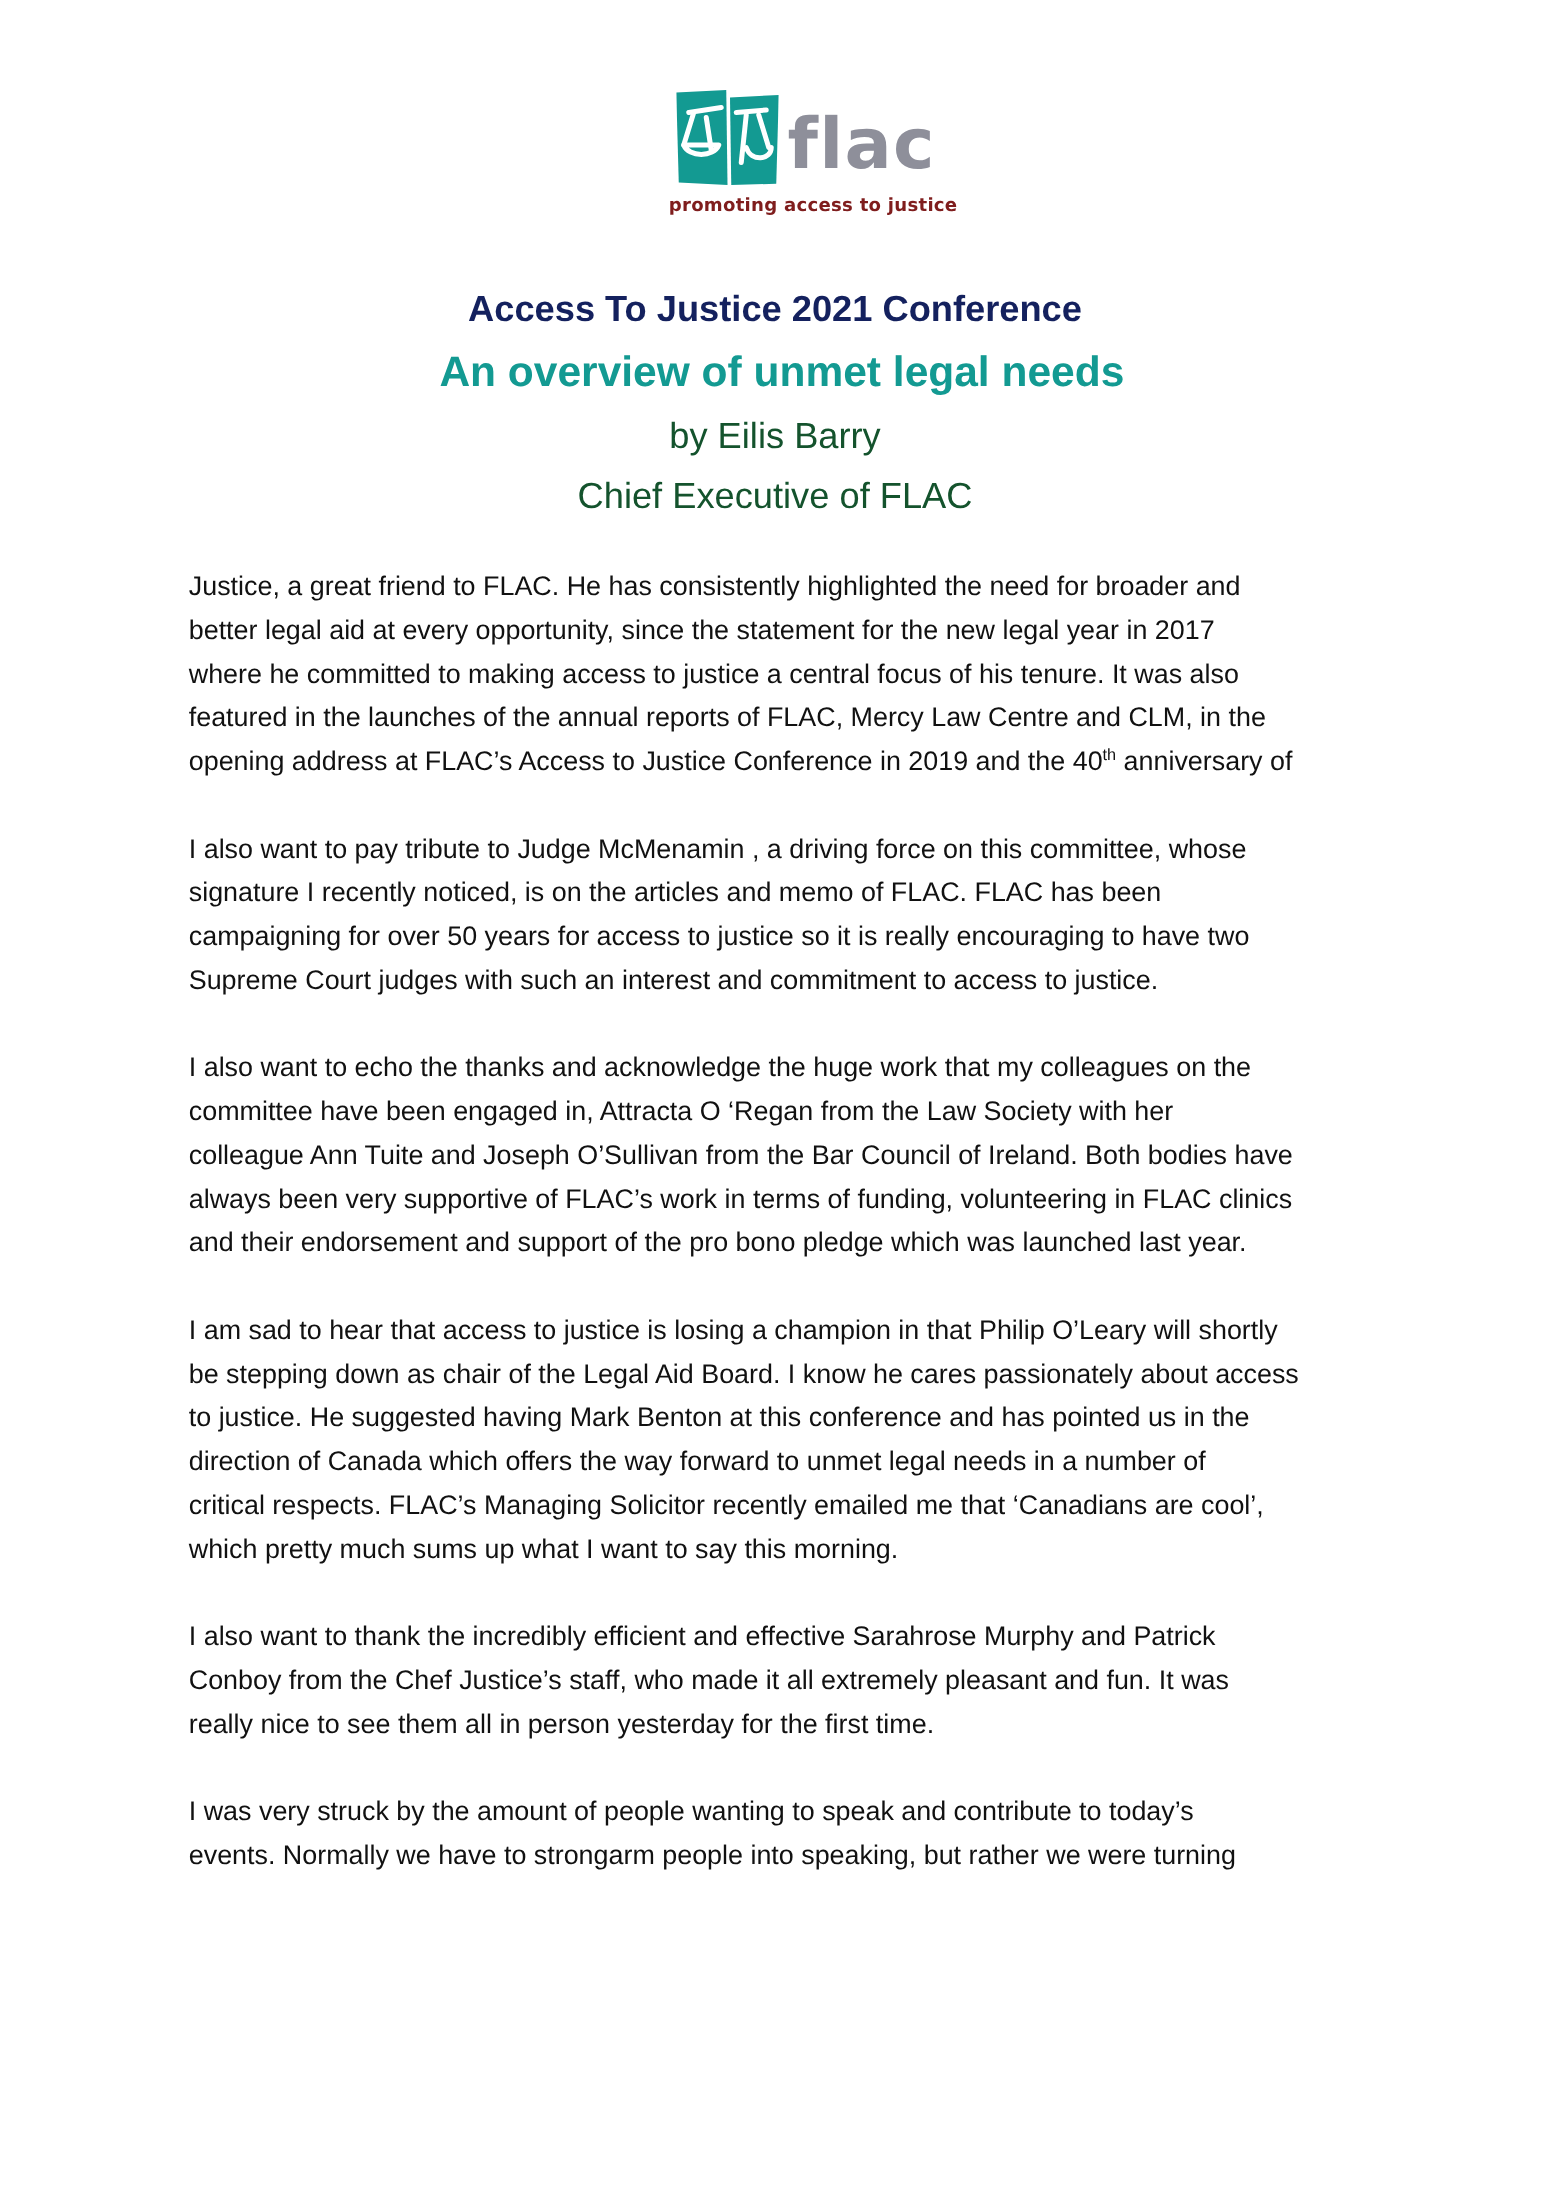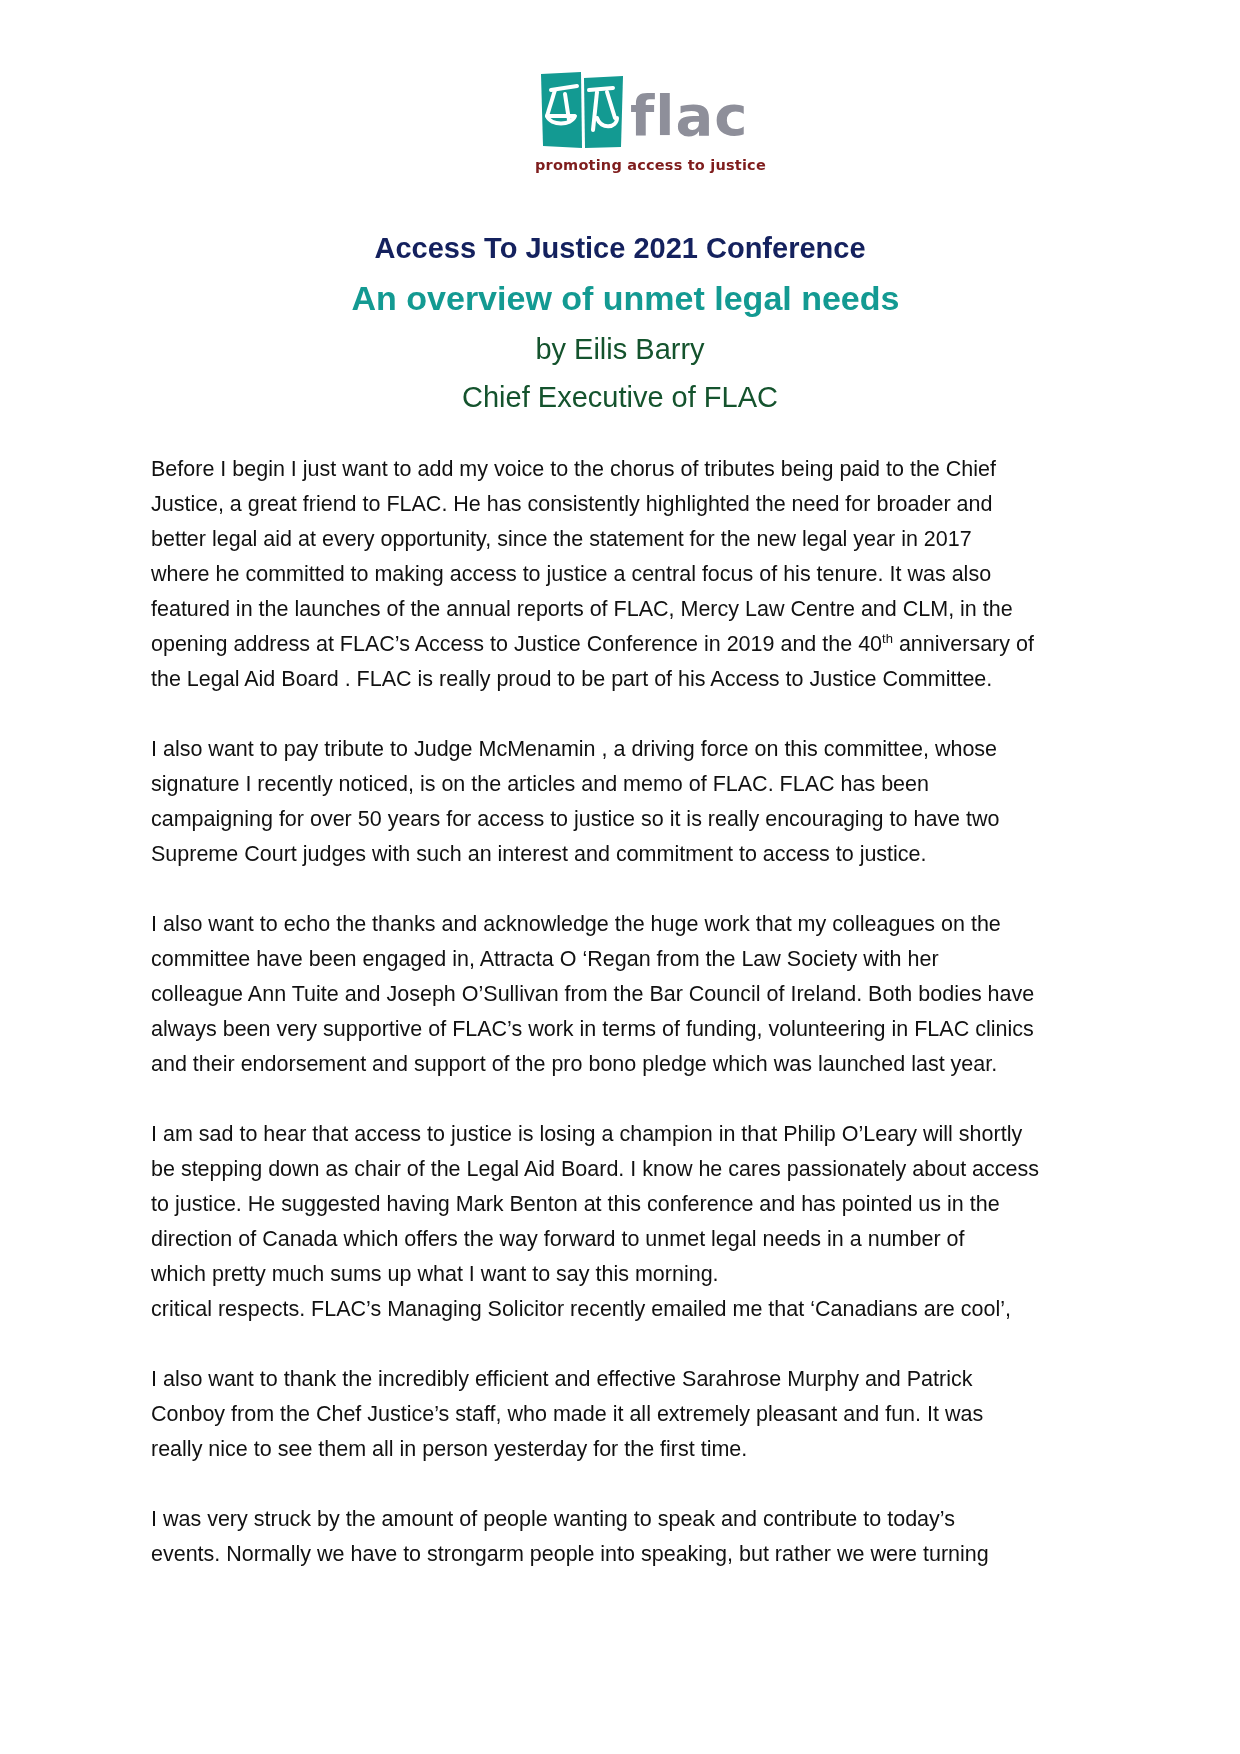--- a/index.html
+++ b/index.html
@@ -126,27 +126,25 @@
 
 <div class="titles">
   <div class="title-1">Access To Justice 2021 Conference</div>
   <div class="title-2">An overview of unmet legal needs</div>
   <div class="title-3">by Eilis Barry</div>
   <div class="title-4">Chief Executive of FLAC</div>
 </div>
 
 <div class="body-text">
   <div class="para">
-    <span class="line">Before I begin I just want to add my voice to the chorus of tributes being paid to the Chief</span>
     <span class="line">Justice, a great friend to FLAC. He has consistently highlighted the need for broader and</span>
     <span class="line">better legal aid at every opportunity,  since the statement for the new legal year in 2017</span>
     <span class="line">where he committed to making access to justice a central focus of his tenure. It was also</span>
     <span class="line">featured in the launches of the annual reports of FLAC, Mercy Law Centre and CLM, in the</span>
     <span class="line"><span>opening address at FLAC’s Access to Justice Conference in 2019 and the 40</span><sup>th</sup><span> anniversary of</span></span>
-    <span class="line">the Legal Aid Board . FLAC is really proud to be part of his Access to Justice Committee.</span>
   </div>
 
   <div class="para">
     <span class="line">I also want to pay tribute to Judge McMenamin , a driving force on this committee, whose</span>
     <span class="line">signature I recently noticed, is on the articles and memo of FLAC. FLAC has been</span>
     <span class="line">campaigning for over 50 years for access to justice so it is really encouraging to have two</span>
     <span class="line">Supreme Court judges with such an interest and commitment to access to justice.</span>
   </div>
 
   <div class="para">
@@ -155,22 +153,22 @@
     <span class="line">colleague Ann Tuite and Joseph O’Sullivan from the Bar Council of Ireland. Both bodies have</span>
     <span class="line">always been very supportive of FLAC’s work in terms of funding, volunteering in FLAC clinics</span>
     <span class="line">and their endorsement and support of the pro bono pledge which was launched last year.</span>
   </div>
 
   <div class="para">
     <span class="line">I am sad to hear that access to justice is losing a champion in that Philip O’Leary will shortly</span>
     <span class="line">be stepping down as chair of the Legal Aid Board. I know he cares passionately about access</span>
     <span class="line">to justice. He suggested having Mark Benton at this conference and has pointed us in the</span>
     <span class="line">direction of Canada which offers the way forward to unmet legal needs in a number of</span>
+    <span class="line">critical respects. FLAC’s Managing Solicitor recently emailed me that ‘Canadians are cool’,</span>
     <span class="line">which pretty much sums up what I want to say this morning.</span>
-    <span class="line">critical respects. FLAC’s Managing Solicitor recently emailed me that ‘Canadians are cool’,</span>
   </div>
 
   <div class="para">
     <span class="line">I also want to thank the incredibly efficient and effective Sarahrose Murphy and Patrick</span>
     <span class="line">Conboy from the Chef Justice’s staff, who made it all extremely pleasant and fun. It was</span>
     <span class="line">really nice to see them all in person yesterday for the first time.</span>
   </div>
 
   <div class="para">
     <span class="line">I was very struck by the amount of people wanting to speak and contribute to today’s</span>

